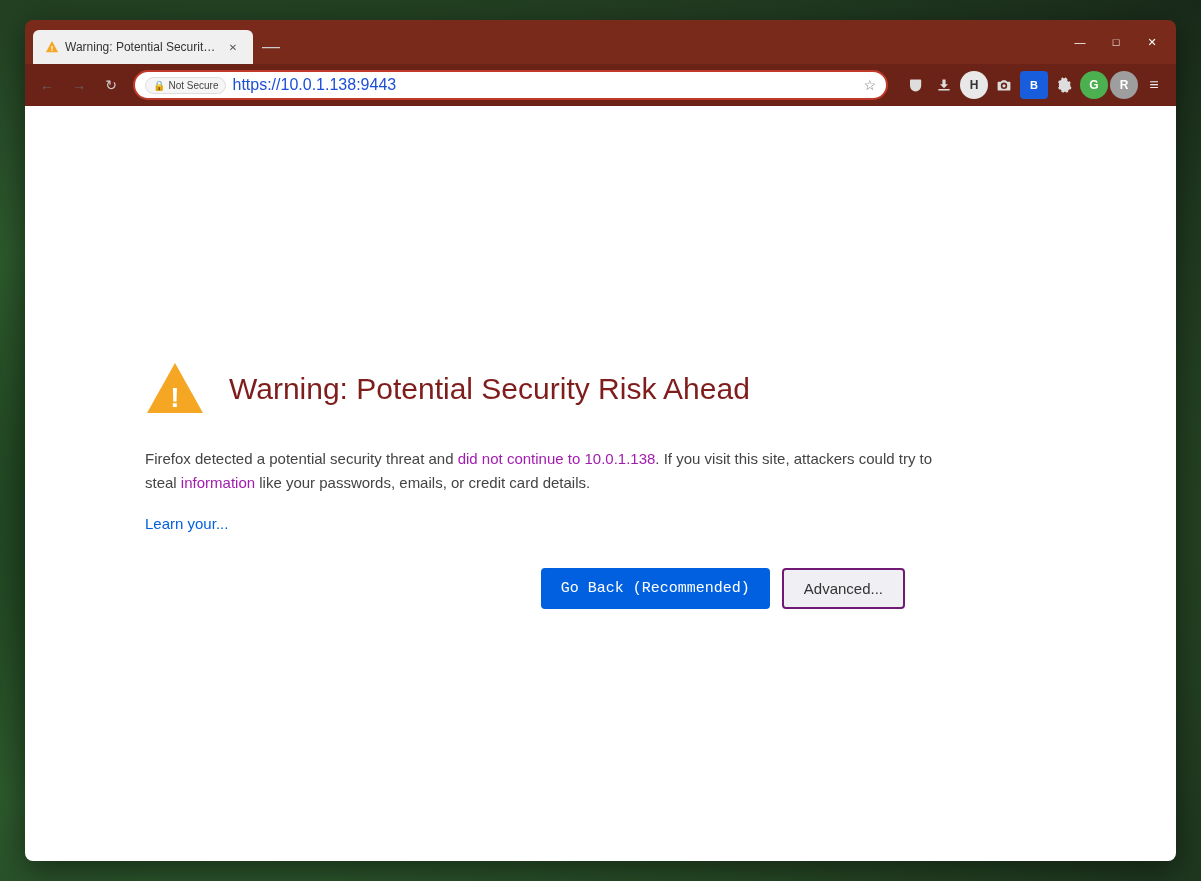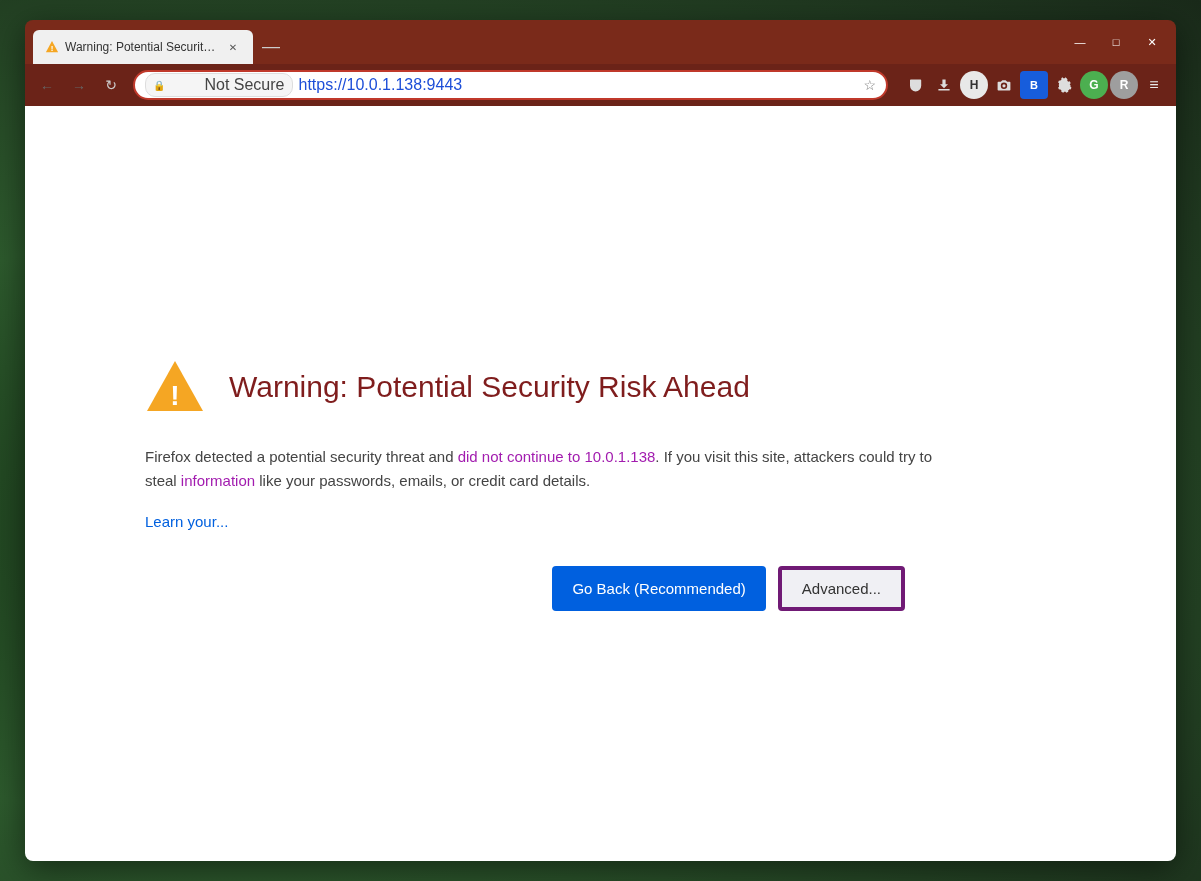--- a/index.html
+++ b/index.html
@@ -176,24 +176,23 @@
       padding: 2px 7px;
       border: 1px solid #ddd;
     }
 
     .lock-icon-sm {
       font-size: 10px;
       color: #666;
     }
 
     .not-secure-text {
-      font-size: 16px;
+      font-size: 10px;
       color: #444;
       white-space: nowrap;
-      margin-left: 36px;
     }
 
     .url-text {
       font-size: 16px;
       color: #1d4ed8;
       flex: 1;
     }
 
     .star-btn {
       color: #777;
@@ -313,27 +312,27 @@
     }
 
     .btn-go-back {
       background: #0060df;
       color: #fff;
       border: none;
       padding: 10px 20px;
       border-radius: 4px;
       font-size: 15px;
       cursor: pointer;
-      font-family: Liberation Sans, sans-serif;
+      font-family: Liberation Mono, monospace;
     }
 
     .btn-advanced {
       background: #f0f0f4;
       color: #333;
-      border: 4px solid #701a75;
+      border: 2px solid #701a75;
       padding: 10px 20px;
       border-radius: 4px;
       font-size: 15px;
       cursor: pointer;
       font-family: inherit;
     }
 
     
     .triangle-svg {
       width: 60px;

